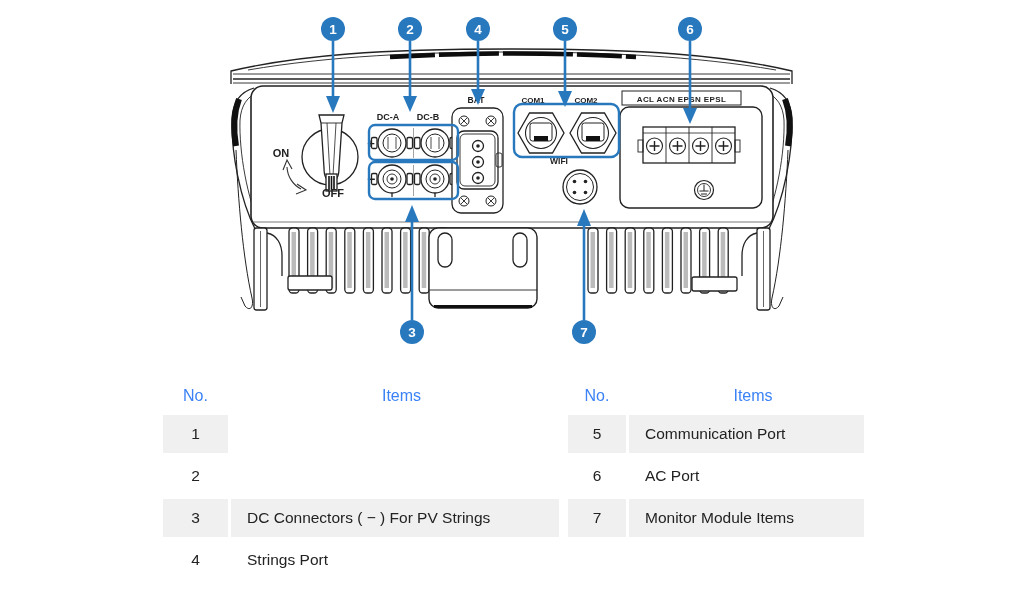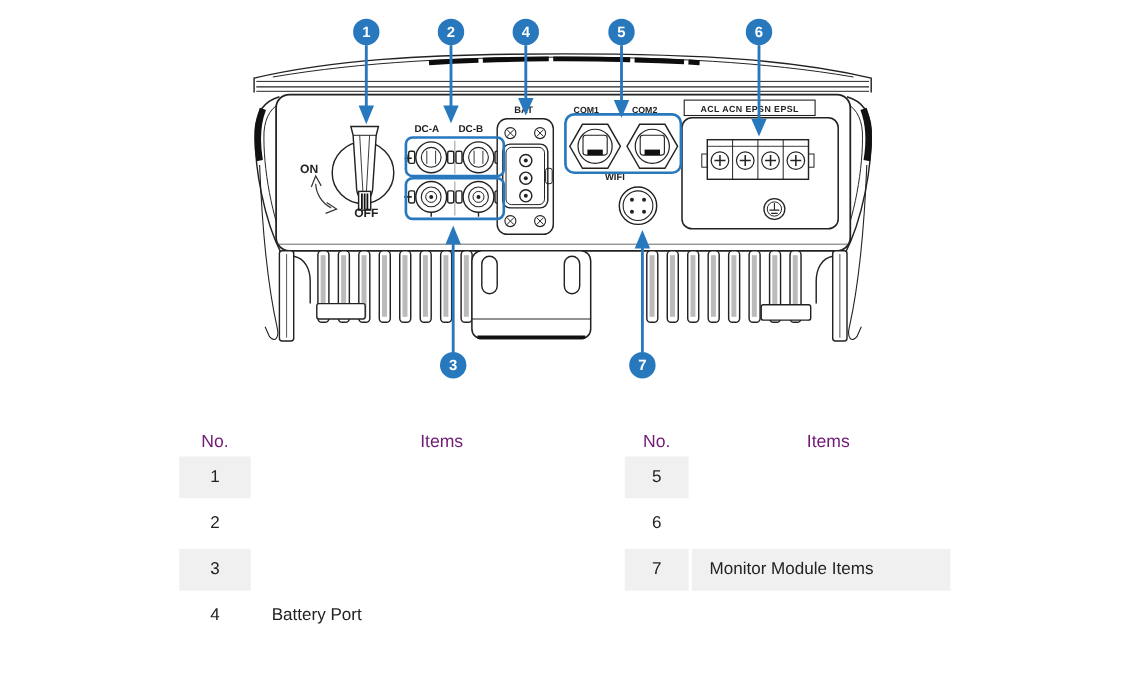--- a/index.html
+++ b/index.html
@@ -7,21 +7,21 @@
          font-family:"Liberation Sans",sans-serif;color:#1a1a1a;}
   svg{position:absolute;top:0;left:0;font-family:"Liberation Sans",sans-serif;}
   svg text{fill:#111;}
   .callout-num{fill:#fff;font-size:13.5px;font-weight:bold;}
   .eng-label{font-weight:bold;fill:#222;}
 
   
   .tbl{position:absolute;top:381px;}
   .tbl-left{left:163px;width:396px;}
   .tbl-right{left:568px;width:296px;}
-  .thead{display:flex;height:30px;align-items:flex-end;font-size:16px;color:#701a75;}
+  .thead{display:flex;height:30px;align-items:center;font-size:16px;color:#3b82f6;}
   .thead .cno{text-align:center;}
   .thead .citem{flex:1;text-align:center;}
   .trow{display:flex;height:38px;margin-top:4px;font-size:15.5px;color:#222;gap:3px;}
   .trow .cell{display:flex;align-items:center;background:#ffffff;}
   .trow.stripe .cell{background:#f0f0f0;}
   .cno{width:65px;flex:0 0 auto;justify-content:center;text-align:center;}
   .tbl-right .cno{width:58px;}
   .citem{flex:1;padding-left:16px;}
 </style>
 </head>
@@ -312,37 +312,40 @@
       <div class="citem">Items</div>
     </div>
     <div class="trow stripe">
       <div class="cell cno">1</div>
     </div>
     <div class="trow">
       <div class="cell cno">2</div>
     </div>
     <div class="trow stripe">
       <div class="cell cno">3</div>
+      <div class="cell citem">DC Connectors ( − ) For PV Strings</div>
     </div>
     <div class="trow">
       <div class="cell cno">4</div>
-      <div class="cell citem">Battery Port</div>
+      <div class="cell citem">Strings Port</div>
     </div>
   </div>
 
   <div class="tbl tbl-right">
     <div class="thead">
       <div class="cno">No.</div>
       <div class="citem">Items</div>
     </div>
     <div class="trow stripe">
       <div class="cell cno">5</div>
+      <div class="cell citem">Communication Port</div>
     </div>
     <div class="trow">
       <div class="cell cno">6</div>
+      <div class="cell citem">AC Port</div>
     </div>
     <div class="trow stripe">
       <div class="cell cno">7</div>
       <div class="cell citem">Monitor Module Items</div>
     </div>
   </div>
 
 </div>
 
 </body></html>

